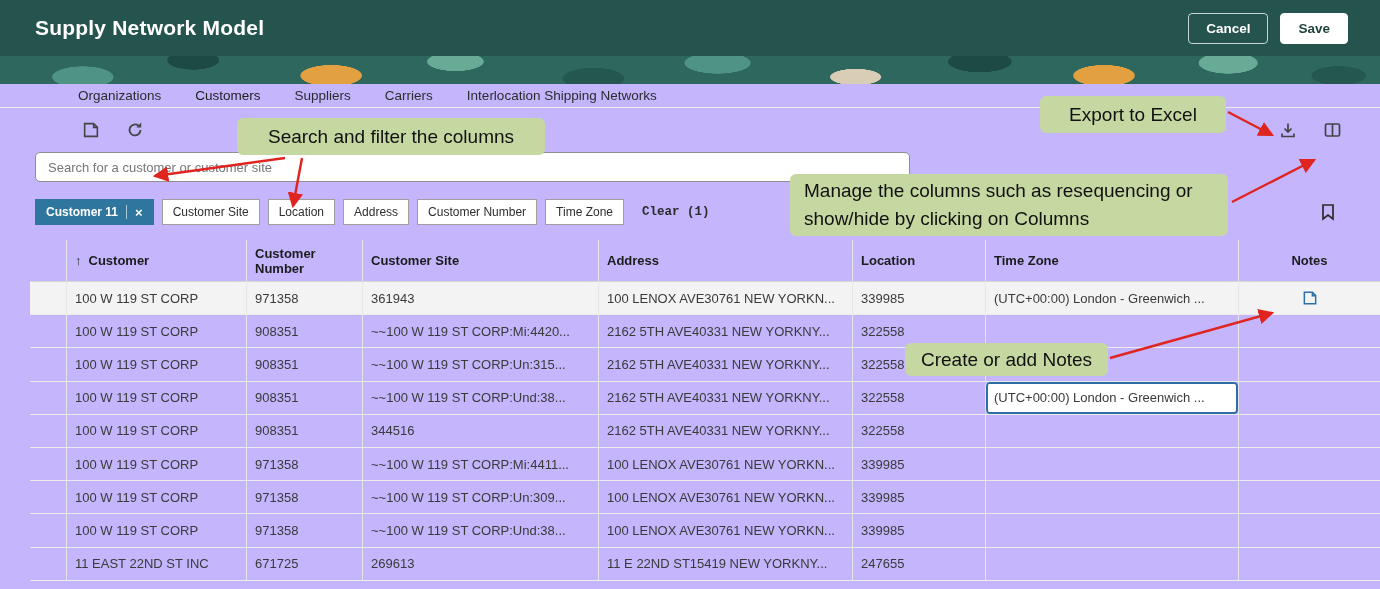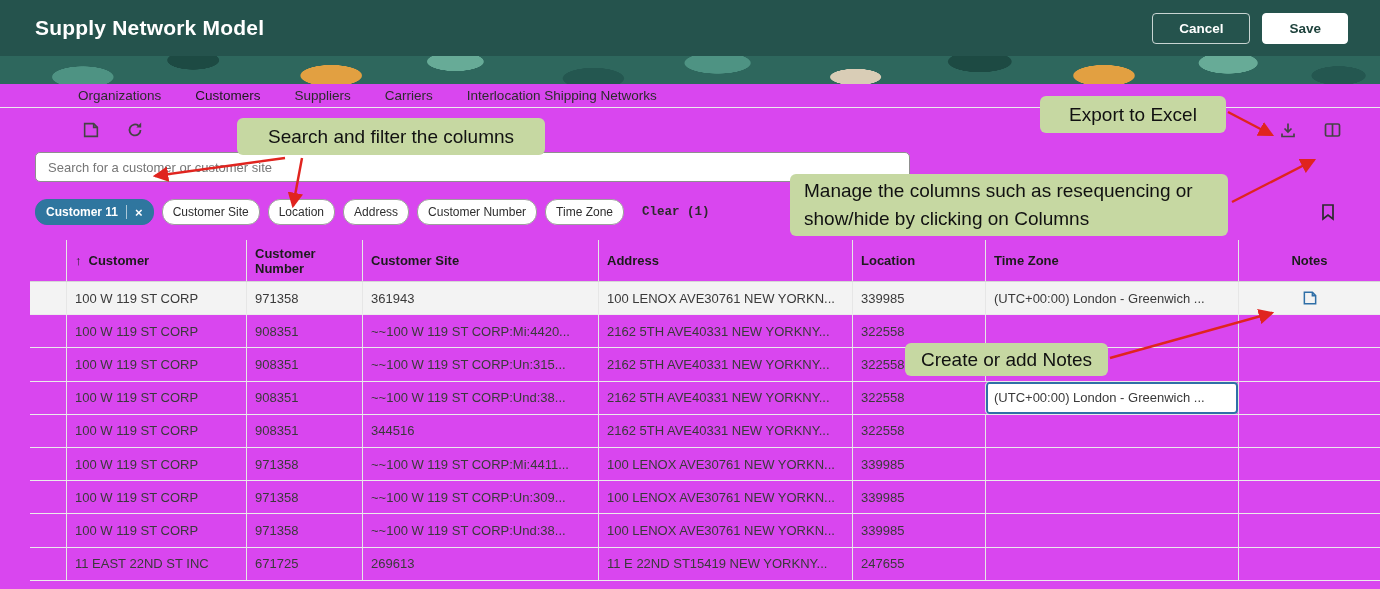--- a/index.html
+++ b/index.html
@@ -2,36 +2,36 @@
 <html style="--header-bg: #25534d; --callout-bg: #c6d8a2; --arrow-red: #e0241f; --chip-active-bg: #2f769f; --accent-blue: #2f6fa7;"><head>
 <meta charset="utf-8">
 <style>
   * { box-sizing: border-box; margin: 0; padding: 0; }
   body { font-family: "Liberation Sans", sans-serif; background: #fff; }
 
   .app {
     position: relative;
     width: 1380px;
     height: 589px;
-    background: #d946ef;
+    background: #c4b5fd;
     overflow: hidden;
   }
 
   
   .topbar {
     height: 56px;
     background: var(--header-bg, #25534d);
     display: flex;
     align-items: center;
     justify-content: space-between;
     padding: 0 32px 0 35px;
   }
   .topbar h1 { color: #fff; font-size: 21px; font-weight: 700; letter-spacing: .2px; }
   .topbar-actions { display: flex; gap: 12px; }
-  .btn { font-family: inherit; font-size: 13.5px; border-radius: 4px; padding: 7px 26px; cursor: pointer; }
+  .btn { font-family: inherit; font-size: 13.5px; border-radius: 4px; padding: 7px 17px; cursor: pointer; }
   .btn-cancel { background: transparent; border: 1px solid rgba(255,255,255,.75); color: #fff; font-weight: 600; }
   .btn-save { background: #fff; border: 1px solid #fff; color: #1e423c; font-weight: 700; }
 
   
   .banner {
     height: 28px;
     background-color: #2e675d;
     background-image:
       radial-gradient(ellipse 52px 18px at 6% 75%,  #4e9383 0 58%, transparent 60%),
       radial-gradient(ellipse 44px 16px at 14% 15%, #1d4a43 0 58%, transparent 60%),
@@ -82,21 +82,21 @@
 
   
   .chips-row {
     position: relative;
     margin-top: 16px; height: 28px;
     display: flex; align-items: center; gap: 8px;
     padding-left: 35px;
   }
   .chip {
     display: inline-flex; align-items: center;
-    border: 1px solid #9e9e9e; border-radius: 12px;
+    border: 1px solid #9e9e9e; border-radius: 0;
     background: #fff; color: #2e2e2e;
     font-size: 12px; padding: 5px 10px; cursor: pointer; white-space: nowrap;
   }
   .chip-active {
     background: var(--chip-active-bg, #2f769f);
     border-color: var(--chip-active-bg, #2f769f);
     color: #fff; font-weight: 600;
   }
   .chip-divider { width: 1px; height: 14px; background: rgba(255,255,255,.6); margin: 0 8px; }
   .chip-close { font-size: 13px; font-weight: 700; line-height: 1; cursor: pointer; }

